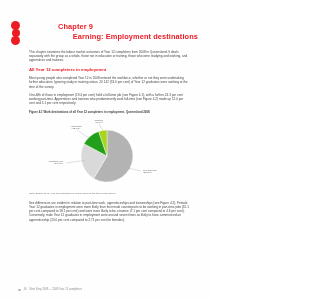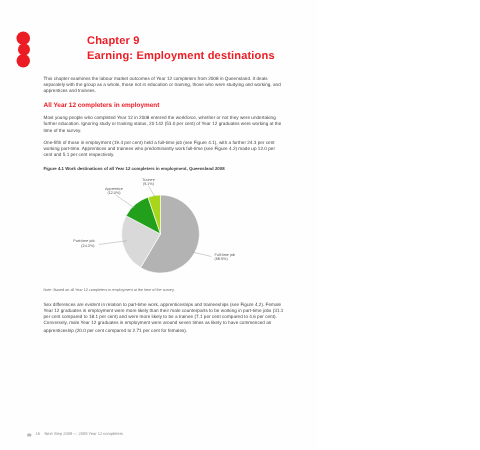--- a/index.html
+++ b/index.html
@@ -41,20 +41,21 @@
     font-weight:bold;
     line-height:10px;
     letter-spacing:.1px;
   }
   .chapter-title{
     color:#ec1c24;
     font-size:7.4px;
     font-weight:bold;
     line-height:10px;
     letter-spacing:.1px;
+    text-align:right;
   }
 
   .content{
     position:absolute;left:29px;top:50px;width:160px;
   }
   p.body{
     font-size:3.1px;
     line-height:4.2px;
     margin:0 0 4px 0;
     color:#454545;

